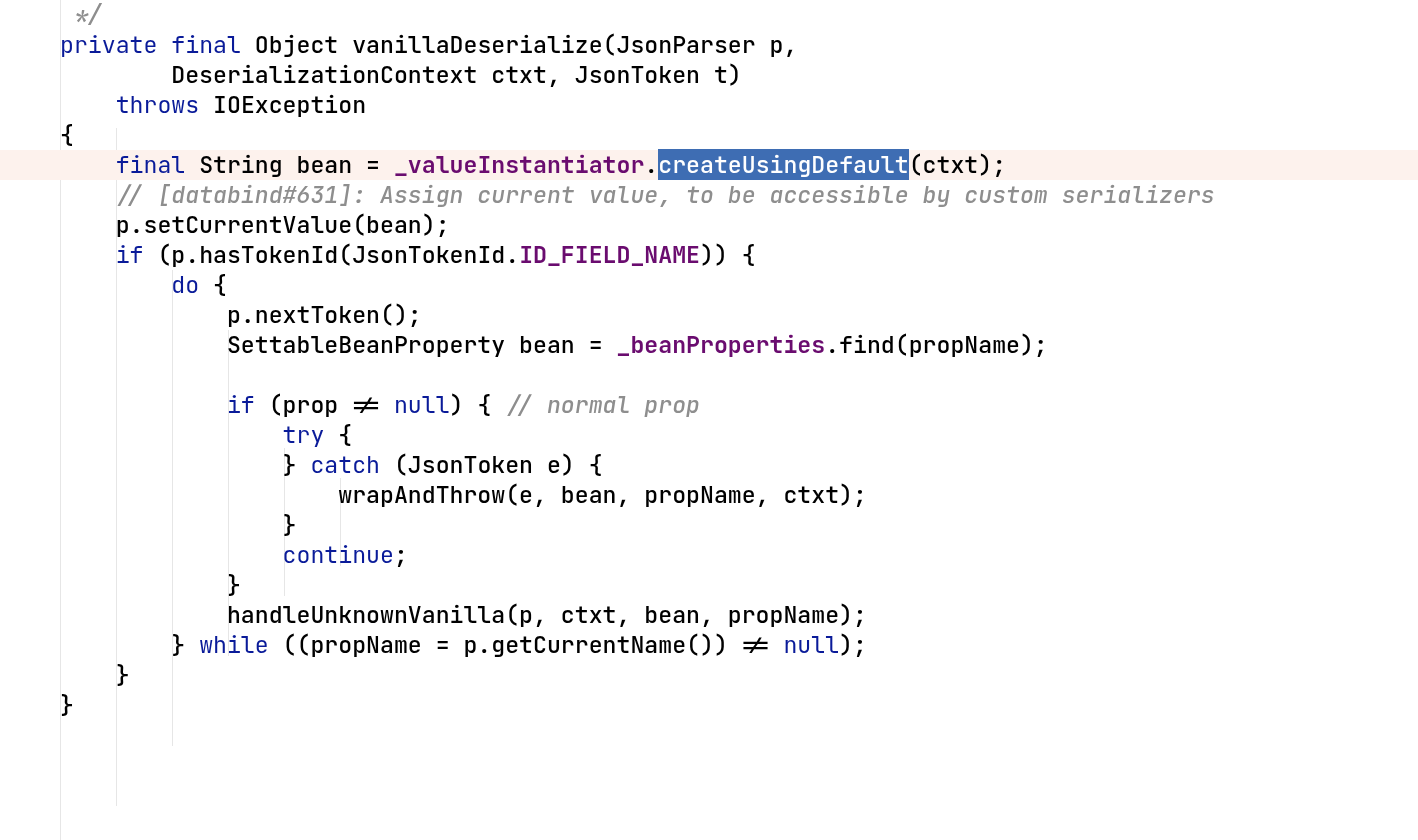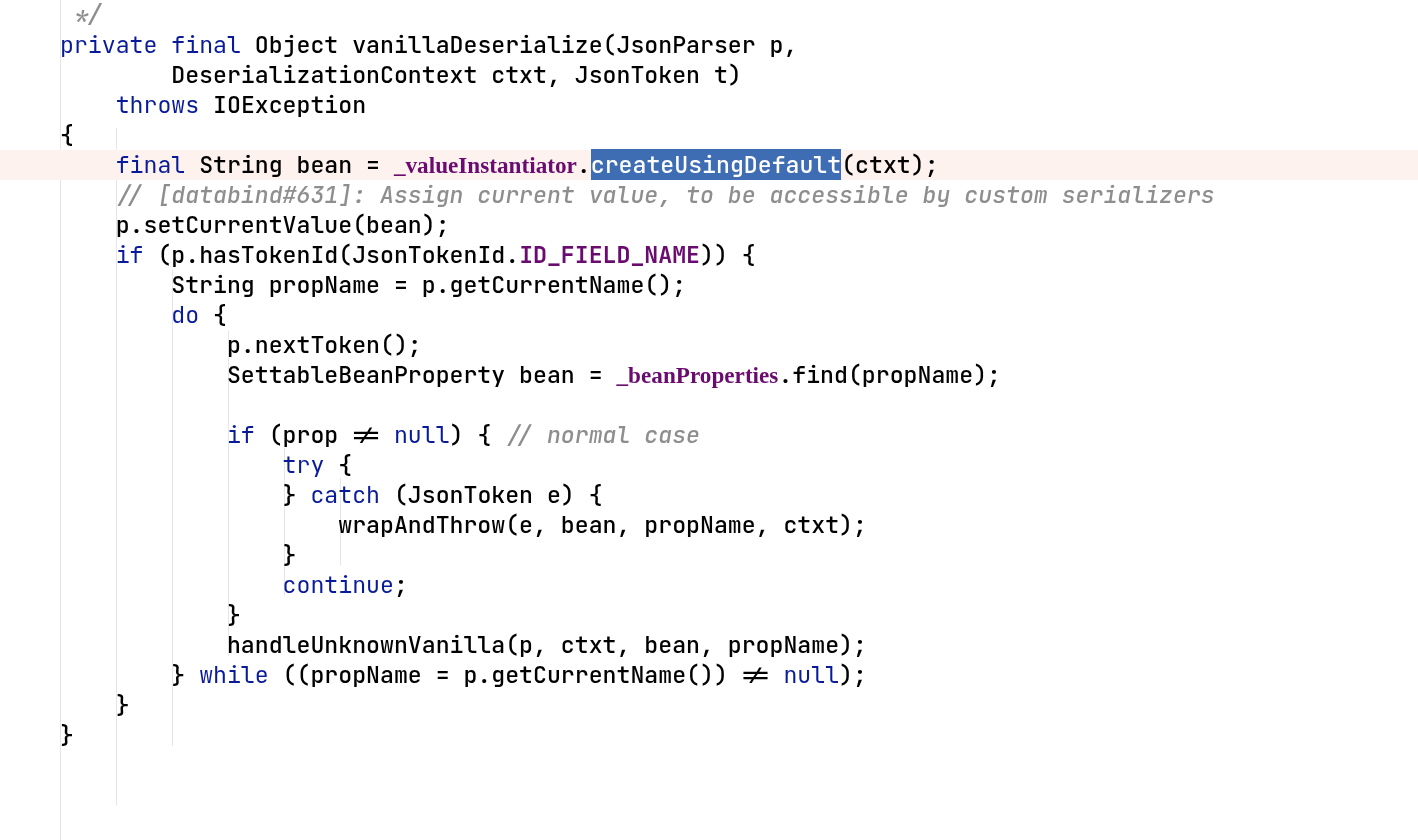--- a/index.html
+++ b/index.html
@@ -53,21 +53,21 @@
     white-space: pre;
     height: 30px;
     line-height: 30px;
     padding-left: 60px;
   }
   .line.hl {
     background: #fdf2ed;
   }
 
   .kw   { color: #0a1b99; font-weight: 400; }
-  .field{ color: #6a0c6f; font-weight: 700; font-family: Liberation Serif, serif; }
+  .field{ color: #6a0c6f; font-weight: 700; }
   .const{ color: #6a0c6f; font-weight: 700; }
   .cm   { color: #8e8e8e; font-style: italic; }
   .sel  { background: #3e6db3; color: #ffffff; }
 </style>
 </head>
 <body>
 
 <div class="editor">
 
   <div class="indent-guides">
@@ -92,31 +92,30 @@
     <span class="line"><span>{</span></span>
 
     <span class="line hl"><span>    </span><span class="kw">final</span><span> String bean = </span><span class="field">_valueInstantiator</span><span>.</span><span class="sel">createUsingDefault</span><span>(ctxt);</span></span>
 
     <span class="line"><span class="cm">    // [databind#631]: Assign current value, to be accessible by custom serializers</span></span>
 
     <span class="line"><span>    p.setCurrentValue(bean);</span></span>
 
     <span class="line"><span>    </span><span class="kw">if</span><span> (p.hasTokenId(JsonTokenId.</span><span class="const">ID_FIELD_NAME</span><span>)) {</span></span>
 
-    <span class="line"><span>        String propName = p.getCurrentName();</span></span>
 
     <span class="line"><span>        </span><span class="kw">do</span><span> {</span></span>
 
     <span class="line"><span>            p.nextToken();</span></span>
 
     <span class="line"><span>            SettableBeanProperty bean = </span><span class="field">_beanProperties</span><span>.find(propName);</span></span>
 
     <span class="line"> </span>
 
-    <span class="line"><span>            </span><span class="kw">if</span><span> (prop != </span><span class="kw">null</span><span>) { </span><span class="cm">// normal case</span></span>
+    <span class="line"><span>            </span><span class="kw">if</span><span> (prop != </span><span class="kw">null</span><span>) { </span><span class="cm">// normal prop</span></span>
 
     <span class="line"><span>                </span><span class="kw">try</span><span> {</span></span>
 
 
     <span class="line"><span>                } </span><span class="kw">catch</span><span> (JsonToken e) {</span></span>
 
     <span class="line"><span>                    wrapAndThrow(e, bean, propName, ctxt);</span></span>
 
     <span class="line"><span>                }</span></span>
 

